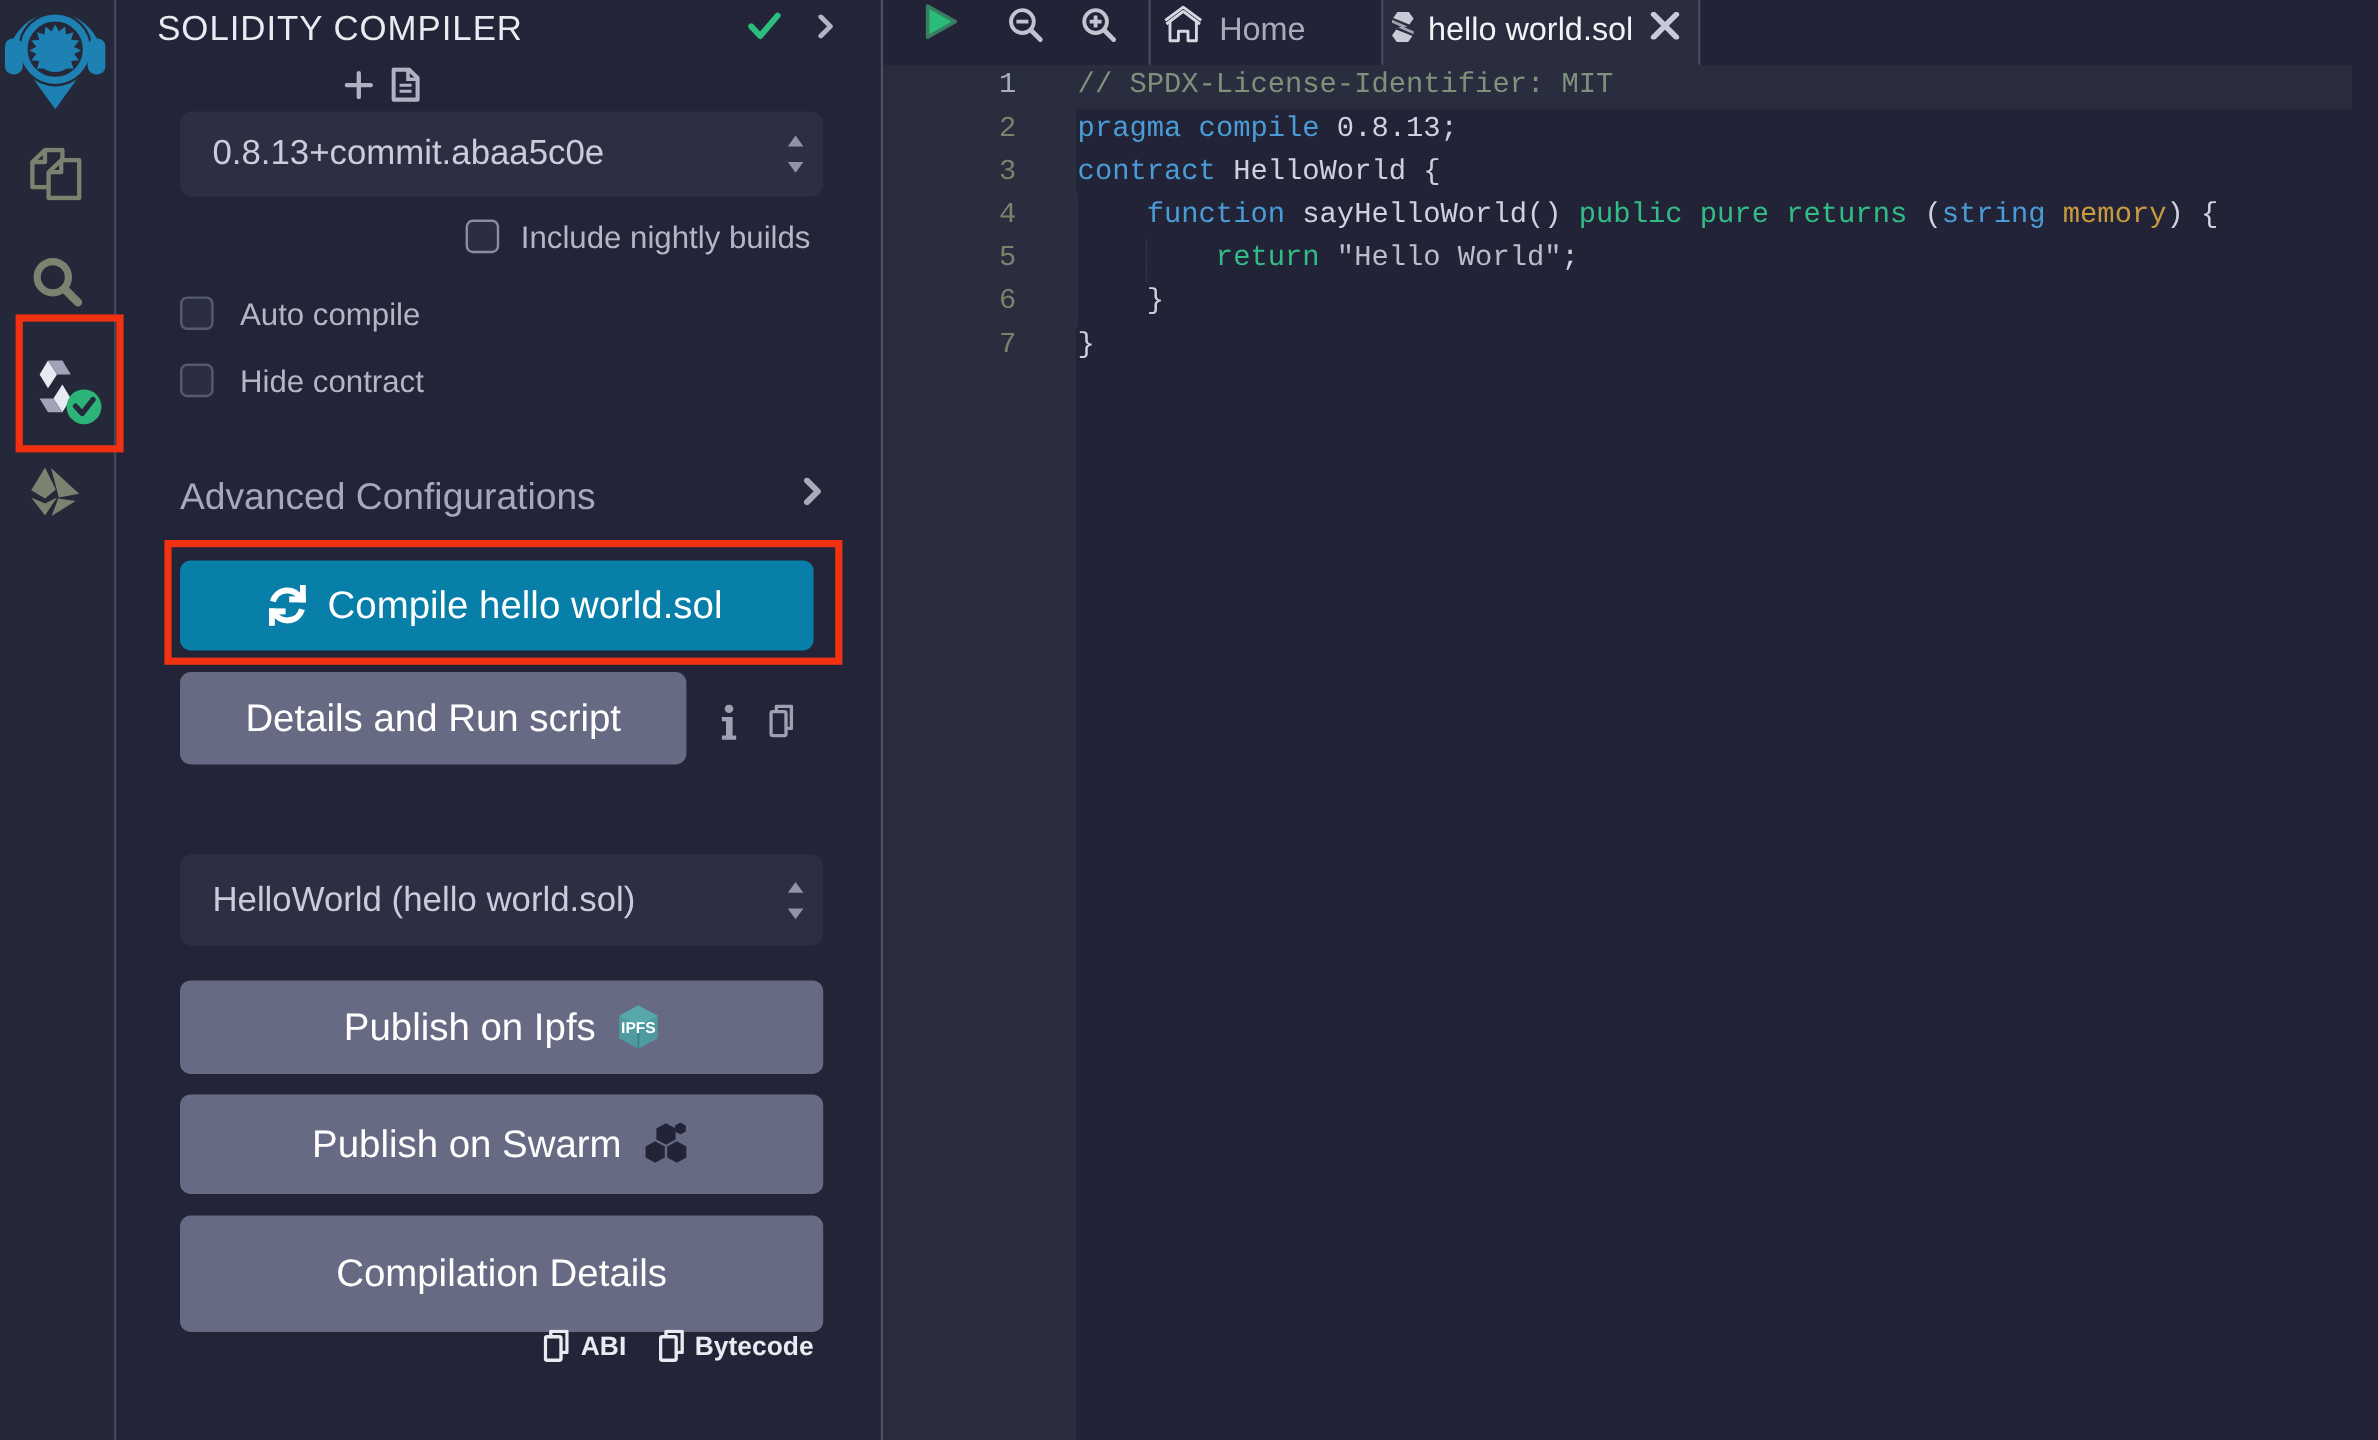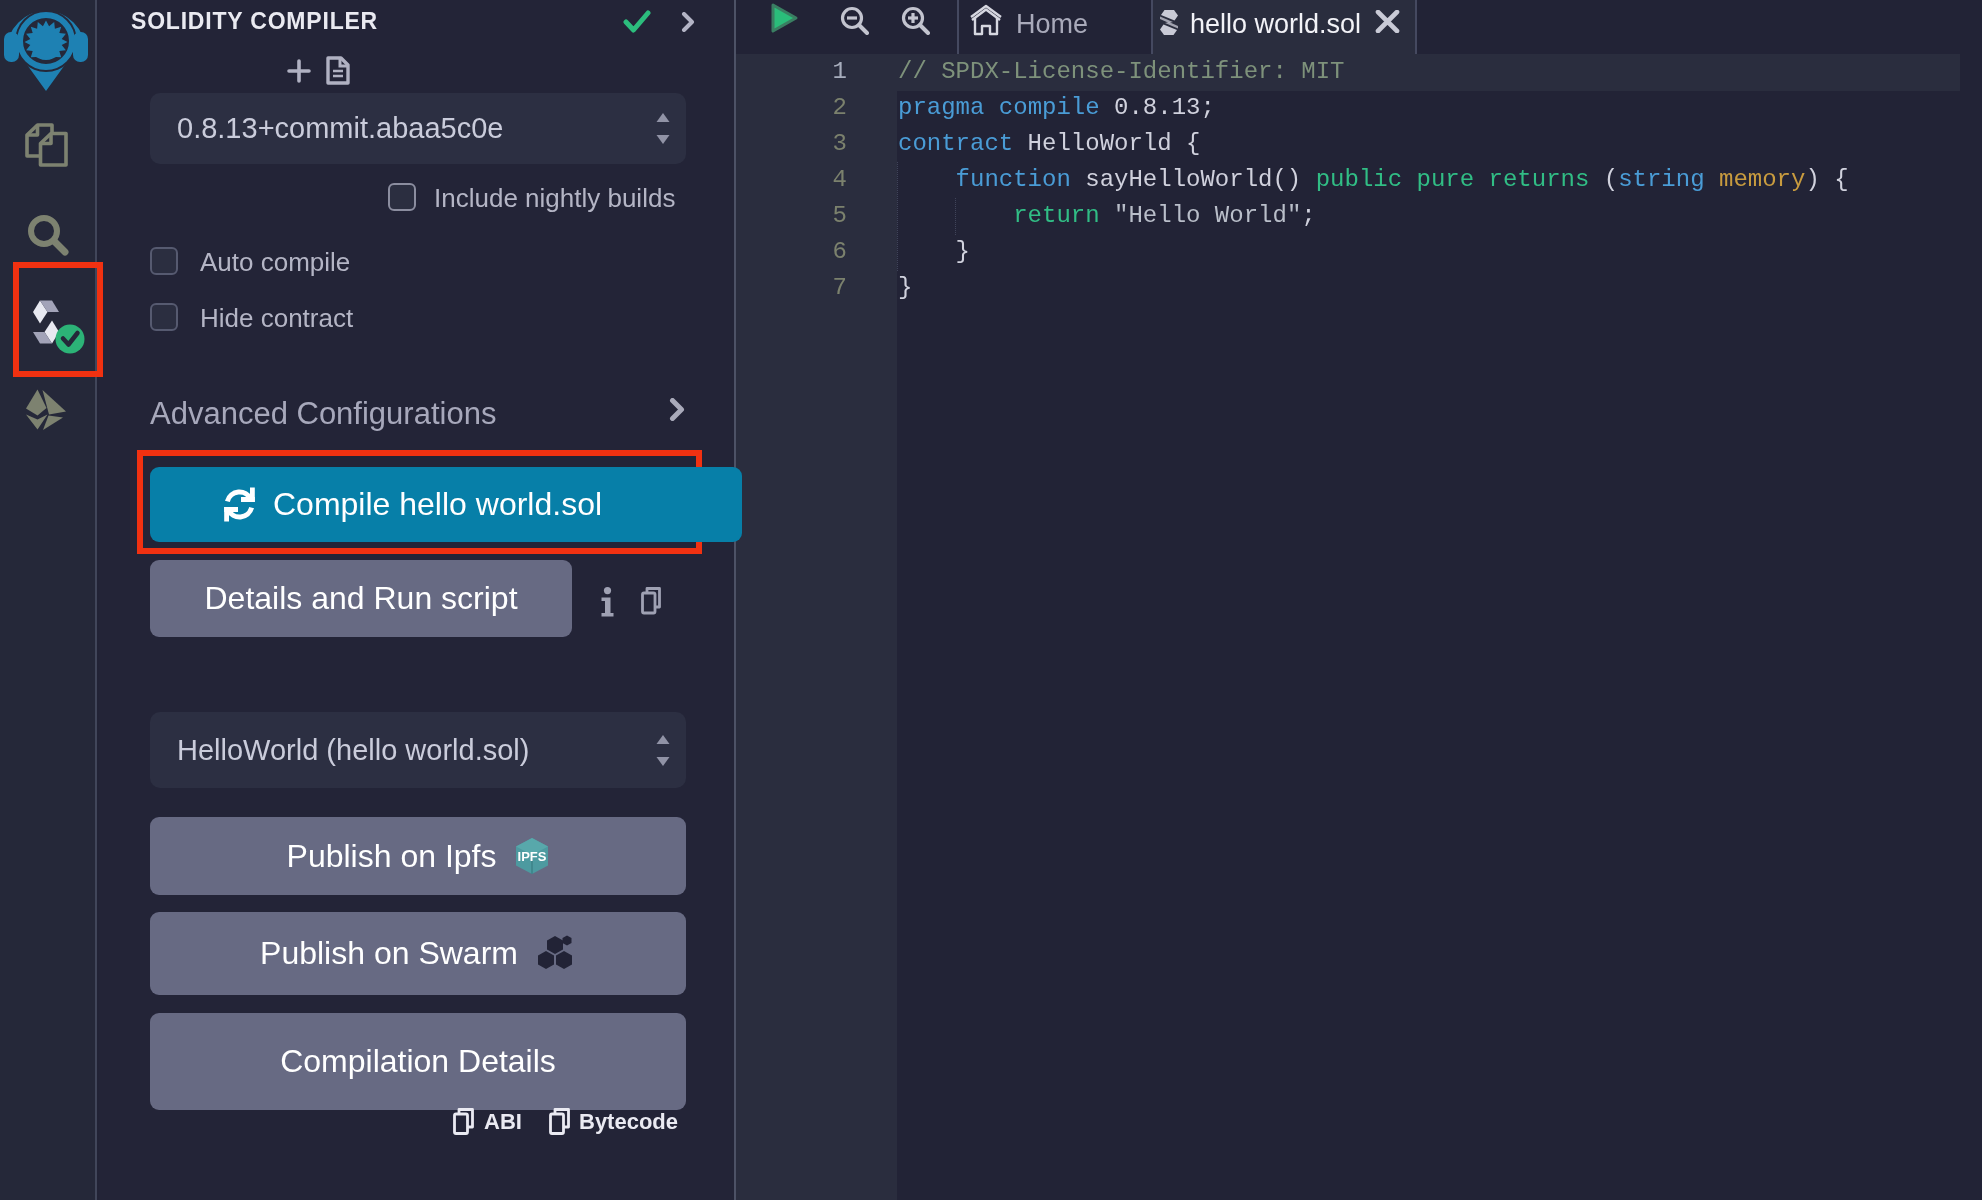--- a/index.html
+++ b/index.html
@@ -5,22 +5,22 @@
   * { margin:0; padding:0; box-sizing:border-box; }
   html,body { width:1982px; height:1200px; overflow:hidden; background:#222336;
     font-family:"Liberation Sans", sans-serif; }
   .abs { position:absolute; }
   
   #iconbar { position:absolute; left:0; top:0; width:97px; height:1200px;
     background:#252839; border-right:2px solid #41465a; }
   
   #panel { position:absolute; left:99px; top:0; width:637px; height:1200px;
     background:#232437; border-right:2px solid #4d5266; }
-  #panel .title { position:absolute; left:32px; top:8px; font-size:23px; color:#eaeaf1;
-    letter-spacing:0.8px; font-weight:700; }
+  #panel .title { position:absolute; left:32px; top:8px; font-size:29px; color:#eaeaf1;
+    letter-spacing:0.8px; font-weight:400; }
   .seclabel { position:absolute; font-size:13px; color:#7dd3fc; letter-spacing:0.6px;margin-top:48px; }
   .select { position:absolute; left:51px; width:536px; height:71px; background:#2c2f42;
     border-radius:10px; color:#caccdb; font-size:29px; line-height:71px; padding-left:27px; }
   .caret { position:absolute; right:20px; width:16px; }
   .cb { position:absolute; width:28px; height:28px; border-radius:6px; background:#2b2e40;
     border:2px solid #565a70; }
   .cblabel { position:absolute; font-size:26px; color:#b4b5c5; }
   .btn { position:absolute; left:51px; border-radius:9px; color:#ffffff; font-size:32px;
     display:flex; align-items:center; justify-content:center; }
   .btn.secondary { background:#676a83; }
@@ -115,21 +115,21 @@
 
   <div class="cb" style="left:51px;top:303px"></div>
   <div class="cblabel" style="left:101px;top:303px">Hide contract</div>
 
   <div class="abs" style="left:51px;top:396px;font-size:31px;color:#a7a8bb">Advanced Configurations</div>
   <svg class="abs" style="left:570px;top:398px" width="16" height="23" viewBox="0 0 16 23">
     <path d="M3.5,2.5 L12.5,11.5 L3.5,20.5" fill="none" stroke="#a9aaba" stroke-width="5" stroke-linecap="round" stroke-linejoin="round"></path>
   </svg>
 
   <div class="abs" style="left:38px;top:450px;width:565px;height:104px;border:6px solid #f13111;z-index:5"></div>
-  <div class="btn" style="top:467px;width:592px;height:75px;background:#077fa8;z-index:6;justify-content:flex-start;padding-left:73px">
+  <div class="btn" style="top:467px;width:528px;height:75px;background:#077fa8;z-index:6;justify-content:flex-start;padding-left:73px">
     <svg style="margin-right:17px" width="33" height="35" viewBox="0 0 33 35">
       <g fill="#fff">
         <rect x="27" y="0.5" width="4.8" height="14.5"></rect>
         <rect x="18" y="10" width="13.8" height="5"></rect>
         <rect x="1.2" y="20" width="4.8" height="14.5"></rect>
         <rect x="1.2" y="20" width="13.8" height="5"></rect>
       </g>
       <path d="M4.4,14.3 A12.5,12.5 0 0 1 27.8,12.2" stroke="#fff" stroke-width="5" fill="none"></path>
       <path d="M28.6,20.7 A12.5,12.5 0 0 1 5.2,22.8" stroke="#fff" stroke-width="5" fill="none"></path>
     </svg>

